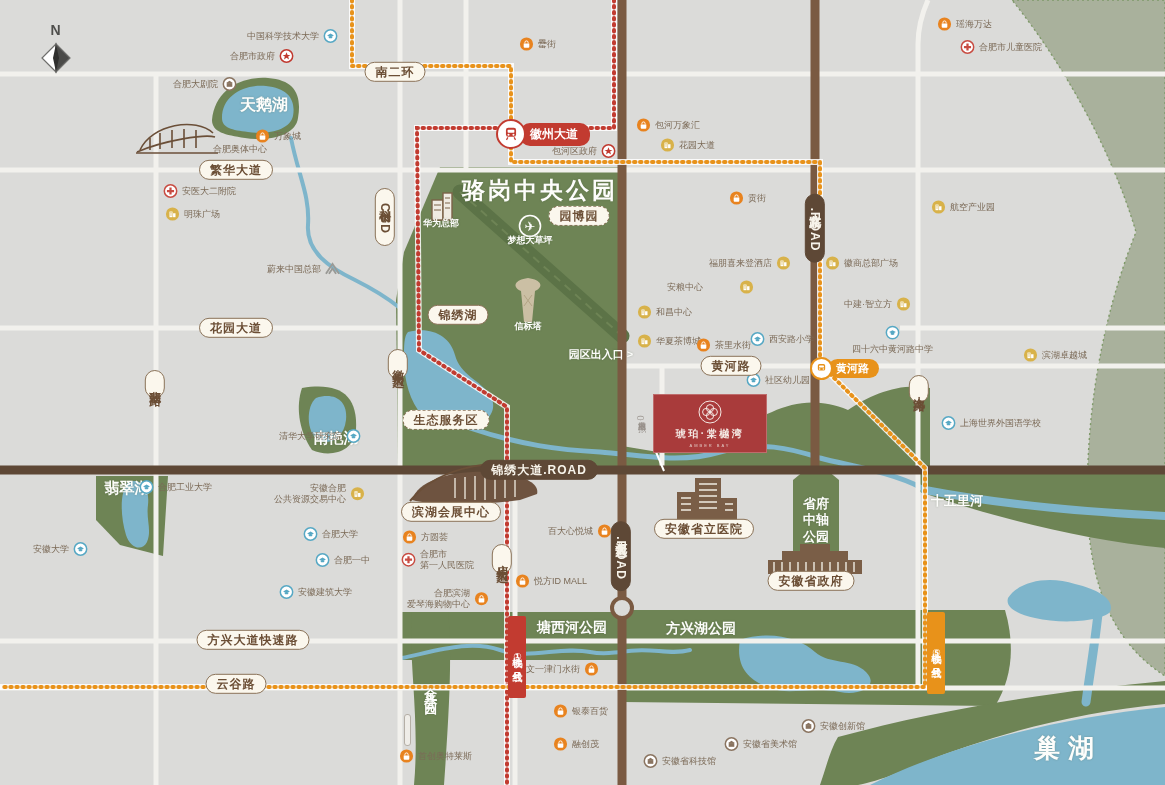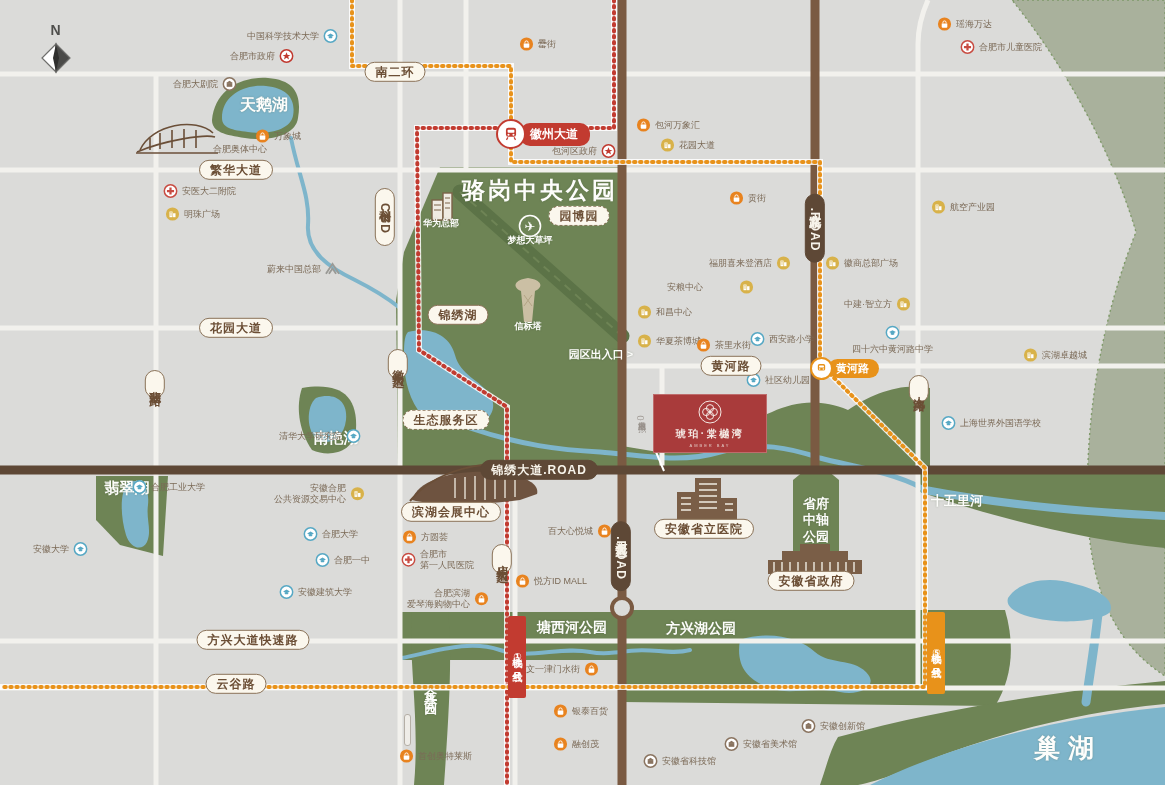--- a/index.html
+++ b/index.html
@@ -383,21 +383,21 @@
           <circle r="7" fill="#D8B24A"></circle>
           <rect x="-3.2" y="-2.6" width="3.2" height="6" fill="#fff"></rect>
           <rect x="0.6" y="-0.8" width="2.6" height="4.2" fill="#fff"></rect>
           <path d="M-2.4,-1.6 h1.6 M-2.4,-0.2 h1.6 M-2.4,1.2 h1.6" stroke="#D8B24A" stroke-width="0.7"></path>
         </svg></span><span class="lbl">滨湖卓越城</span></div>
     <div class="poi" style="left: 941px; top: 423px; transform: translateY(-50%);"><span class="ic"><svg width="15" height="15" viewBox="-8 -8 16 16">
           <circle r="6.6" fill="#fff" stroke="#57A8C4" stroke-width="1.6"></circle>
           <polygon points="-3.6,-0.6 0,-2.6 3.6,-0.6 0,1.2" fill="#57A8C4"></polygon>
           <path d="M-1.9,0.4 v1.4 c0,0.9 3.8,0.9 3.8,0 v-1.4" fill="#57A8C4"></path>
         </svg></span><span class="lbl">上海世界外国语学校</span></div>
-    <div class="poi" style="left: 132px; top: 487px; transform: translateY(-50%);"><span class="ic"><svg width="15" height="15" viewBox="-8 -8 16 16">
+    <div class="poi" style="left: 139px; top: 487px; transform: translateY(-50%);"><span class="ic"><svg width="15" height="15" viewBox="-8 -8 16 16">
           <circle r="6.6" fill="#fff" stroke="#57A8C4" stroke-width="1.6"></circle>
           <polygon points="-3.6,-0.6 0,-2.6 3.6,-0.6 0,1.2" fill="#57A8C4"></polygon>
           <path d="M-1.9,0.4 v1.4 c0,0.9 3.8,0.9 3.8,0 v-1.4" fill="#57A8C4"></path>
         </svg></span><span class="lbl">合肥工业大学</span></div>
     <div class="poi r" style="right: 800px; top: 494px; transform: translateY(-50%);"><span class="lbl">安徽合肥
 公共资源交易中心</span><span class="ic"><svg width="15" height="15" viewBox="-8 -8 16 16">
           <circle r="7" fill="#D8B24A"></circle>
           <rect x="-3.2" y="-2.6" width="3.2" height="6" fill="#fff"></rect>
           <rect x="0.6" y="-0.8" width="2.6" height="4.2" fill="#fff"></rect>
           <path d="M-2.4,-1.6 h1.6 M-2.4,-0.2 h1.6 M-2.4,1.2 h1.6" stroke="#D8B24A" stroke-width="0.7"></path>

